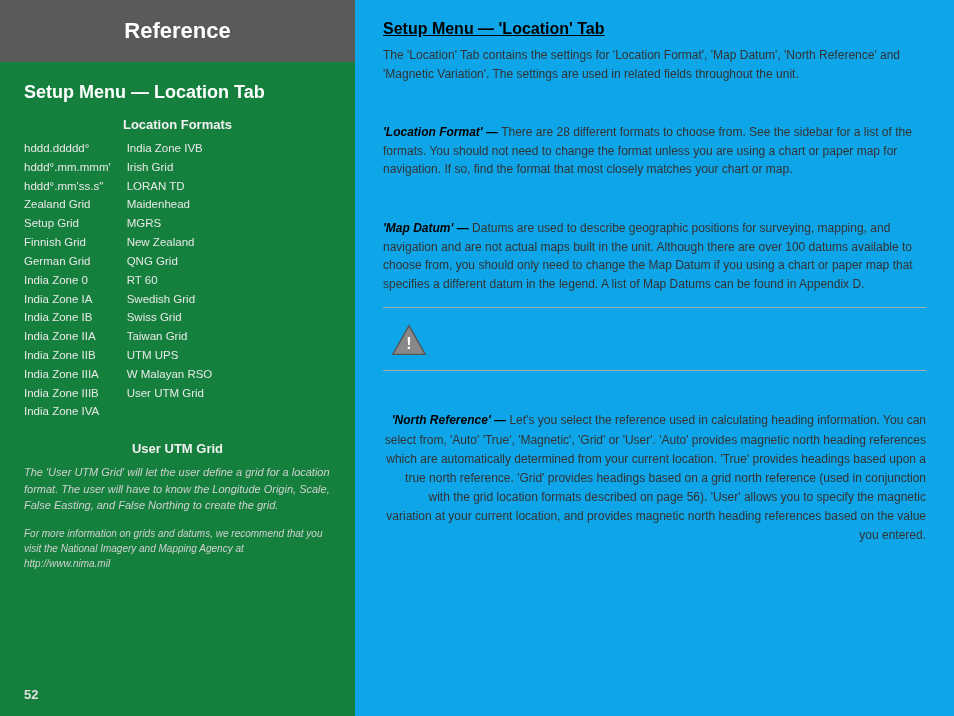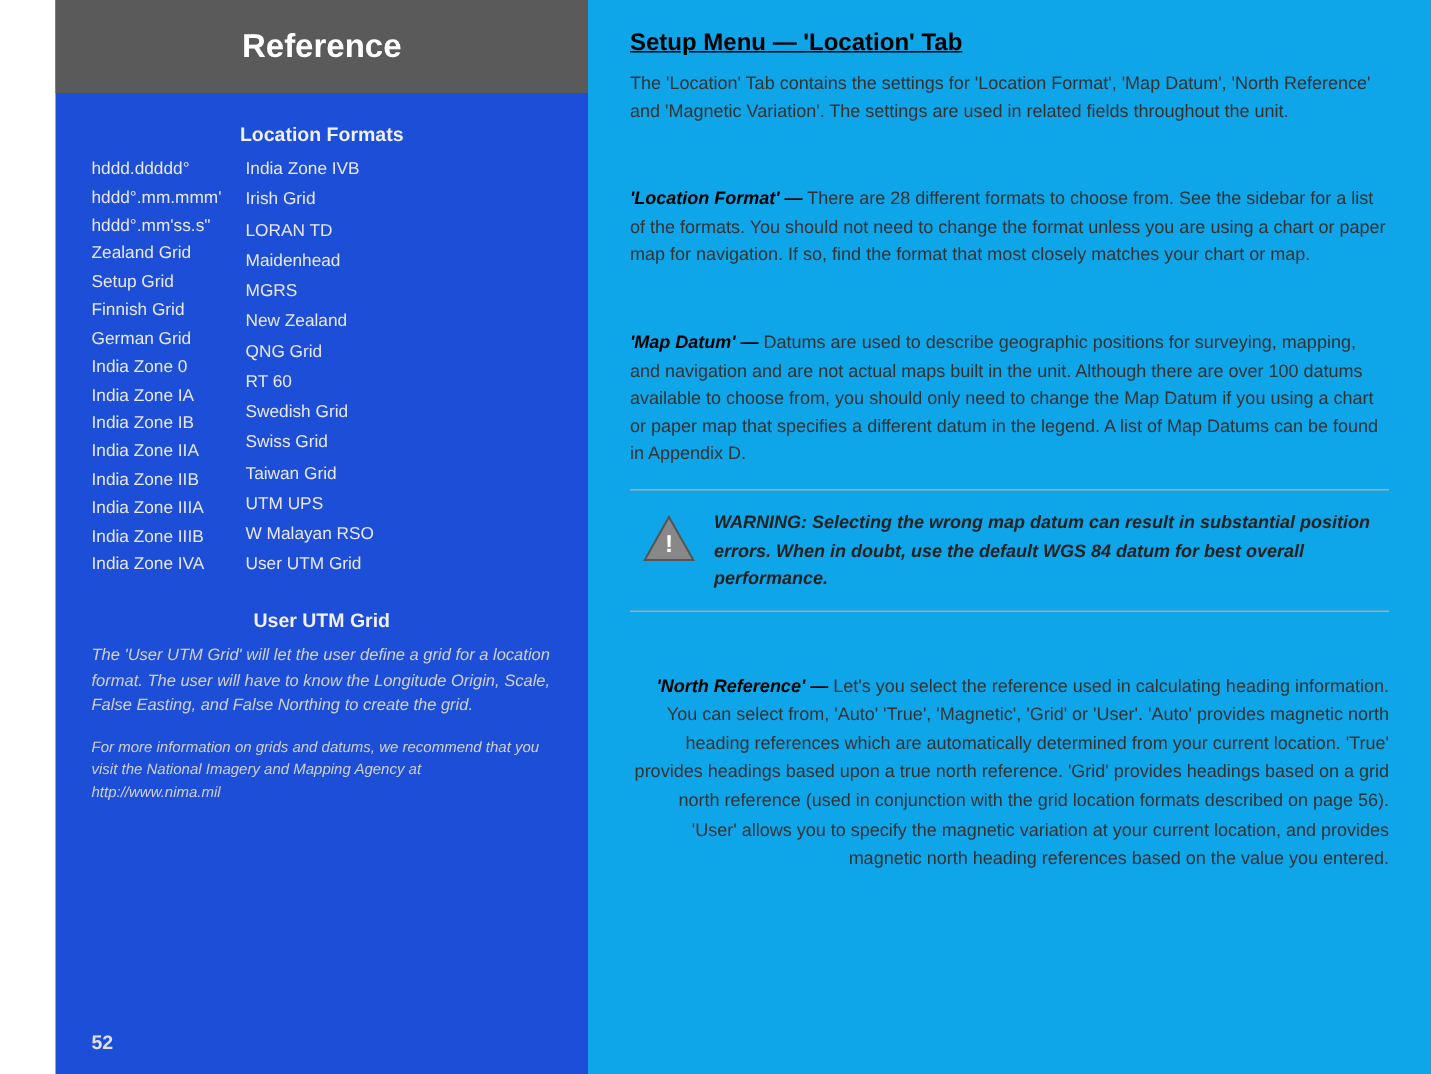--- a/index.html
+++ b/index.html
@@ -8,25 +8,24 @@
       height: 716px;
       display: flex;
       font-family: Arial, sans-serif;
       background: #fff;
       overflow: hidden;
     }
 
     
     .sidebar {
       width: 355px;
-      background: #1d4ed8;
+      background: #15803d;
       display: flex;
       flex-direction: column;
       flex-shrink: 0;
-      margin-left: 37px;
     }
 
     .sidebar-header {
       background: #5a5a5a;
       padding: 18px 20px;
       text-align: center;
     }
 
     .sidebar-header-title {
       color: #fff;
@@ -61,21 +60,20 @@
 
     .formats-columns {
       display: flex;
       gap: 16px;
     }
 
     .formats-col {
       display: flex;
       flex-direction: column;
       gap: 1px;
-      justify-content: space-between;
     }
 
     .format-item {
       font-size: 11.5px;
       color: #e8e8e8;
       line-height: 1.55;
     }
 
     .utm-grid-section {
       margin-top: 8px;
@@ -184,20 +182,21 @@
     }
   </style>
 </head>
 <body>
 
 <div class="sidebar">
   <div class="sidebar-header">
     <span class="sidebar-header-title">Reference</span>
   </div>
   <div class="sidebar-content">
+    <div class="sidebar-section-title">Setup Menu — Location Tab</div>
 
     <div class="location-formats-section">
       <div class="location-formats-heading">Location Formats</div>
       <div class="formats-columns">
         <div class="formats-col" id="formats-left">
             <div class="format-item">hddd.ddddd°</div>
             <div class="format-item">hddd°.mm.mmm'</div>
             <div class="format-item">hddd°.mm'ss.s"</div>
             <div class="format-item">Zealand Grid</div>
             <div class="format-item">Setup Grid</div>
@@ -256,21 +255,20 @@
       <span class="bold-italic">'Map Datum' —</span>
       <span>Datums are used to describe geographic positions for surveying, mapping, and navigation and are not actual maps built in the unit.  Although there are over 100 datums available to choose from, you should only need to change the Map Datum if you using a chart or paper map that specifies a different datum in the legend.  A list of Map Datums can be found in Appendix D.</span>
     </p>
   </div>
 
   <div class="warning-box">
     <svg class="warning-icon" viewBox="0 0 40 40" xmlns="http://www.w3.org/2000/svg">
       <polygon points="20,4 38,36 2,36" fill="#888" stroke="#555" stroke-width="1.5"></polygon>
       <text x="20" y="30" text-anchor="middle" font-size="18" font-weight="bold" fill="white">!</text>
     </svg>
-    <p class="warning-text">WARNING: Selecting the wrong map datum can result in substantial position errors.  When in doubt, use the default WGS 84 datum for best overall performance.</p>
   </div>
 
   <div class="section-block">
     <p class="north-ref-block section-text">
       <span class="bold-italic">'North Reference' —</span>
       <span>Let's you select the reference used in calculating heading information.  You can select from, 'Auto' 'True', 'Magnetic', 'Grid' or 'User'. 'Auto' provides magnetic north heading references which are automatically determined from your current location.  'True' provides headings based upon a true north reference.  'Grid' provides headings based on a grid north reference (used in conjunction with the grid location formats described on page 56).  'User' allows you to specify the magnetic variation at your current location, and provides magnetic north heading references based on the value you entered.</span>
     </p>
   </div>
 </div>
 

